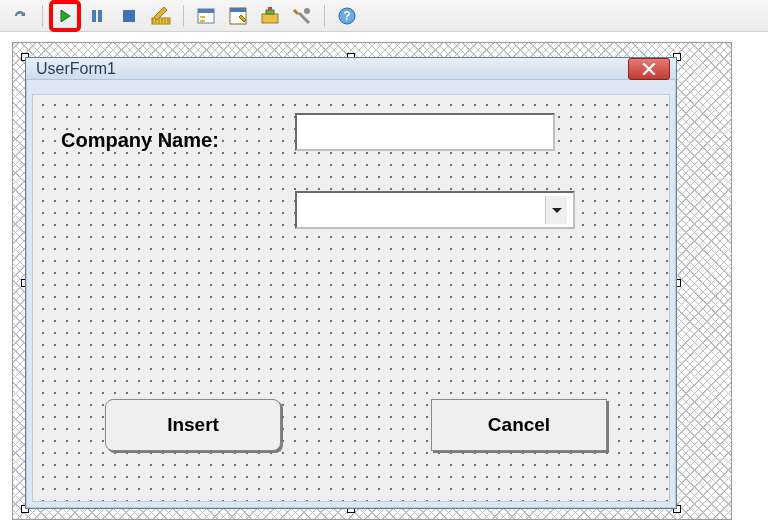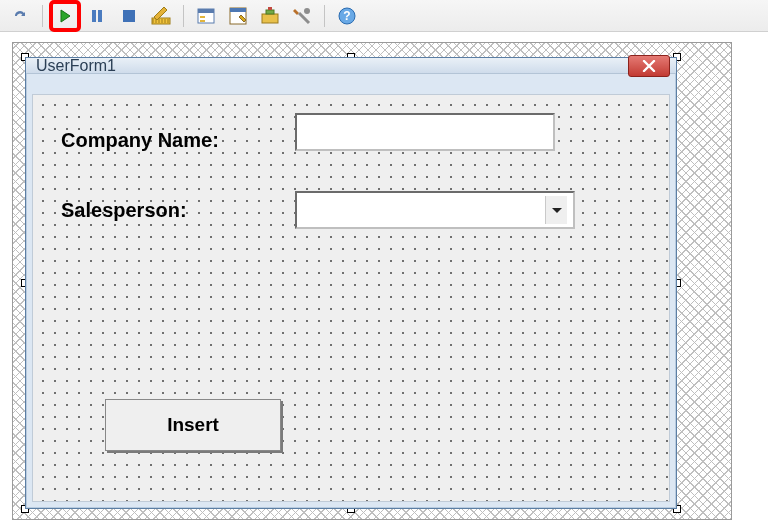--- a/index.html
+++ b/index.html
@@ -45,21 +45,21 @@
   
   .userform {
     position: absolute;
     left: 12px; top: 14px;
     width: 652px; height: 452px;
     border: 1px solid #5b7ea4;
     background: #dce7f3;
     box-shadow: 0 0 0 1px #b9cbde inset;
   }
   .titlebar {
-    height: 16px;
+    height: 22px;
     background: linear-gradient(#e9f0f7, #cfdceb);
     border-bottom: 1px solid #b3c4d6;
     display: flex; align-items: center; justify-content: space-between;
     padding: 0 6px 0 10px;
     color: #2b3f55;
     font-size: 16px;
   }
   .close-btn {
     width: 42px; height: 22px;
     background: linear-gradient(#e57a74, #c23b33);
@@ -114,21 +114,21 @@
   }
   .form-btn {
     position: absolute;
     width: 176px; height: 52px;
     background: #efefef;
     border: 1px solid #888;
     box-shadow: 2px 2px 0 #7a7a7a;
     display: flex; align-items: center; justify-content: center;
     font-size: 19px; font-weight: 700;
   }
-  .btn-insert { left: 72px;  top: 304px; }
+  .btn-insert { left: 72px;  top: 304px; border-radius: 8px; }
   .btn-cancel { left: 398px; top: 304px; }
 
   
   .watermark {
     position: absolute;
     left: 50%; bottom: 6px; transform: translateX(-50%);
     font-size: 10px; letter-spacing: 2px;
     color: #9fb7cf; font-weight: 600; opacity: .6;
     pointer-events: none;
   }
@@ -244,34 +244,36 @@
         <span>
           <svg width="16" height="12" viewBox="0 0 16 12">
               <path d="M3 1l10 10M13 1L3 11" stroke="#fff" stroke-width="2.4" stroke-linecap="round"></path>
             </svg>
         </span>
       </div>
     </div>
 
     <div class="form-body">
       <div class="lbl lbl1">Company Name:</div>
-      <div class="lbl lbl2">Salesperson:</div>
 
       <div class="textbox"></div>
 
       <div class="combo">
         <span style="flex:1"></span>
         <div class="arrow">
           <span>
             <svg width="12" height="8" viewBox="0 0 12 8">
                 <path d="M1 1l5 5 5-5z" fill="#222"></path>
               </svg>
           </span>
         </div>
       </div>
 
       <div class="form-btn btn-insert">
         <span>Insert</span>
       </div>
+      <div class="form-btn btn-cancel">
+        <span>Cancel</span>
+      </div>
     </div>
   </div>
 
 </div>
 
 </body></html>

